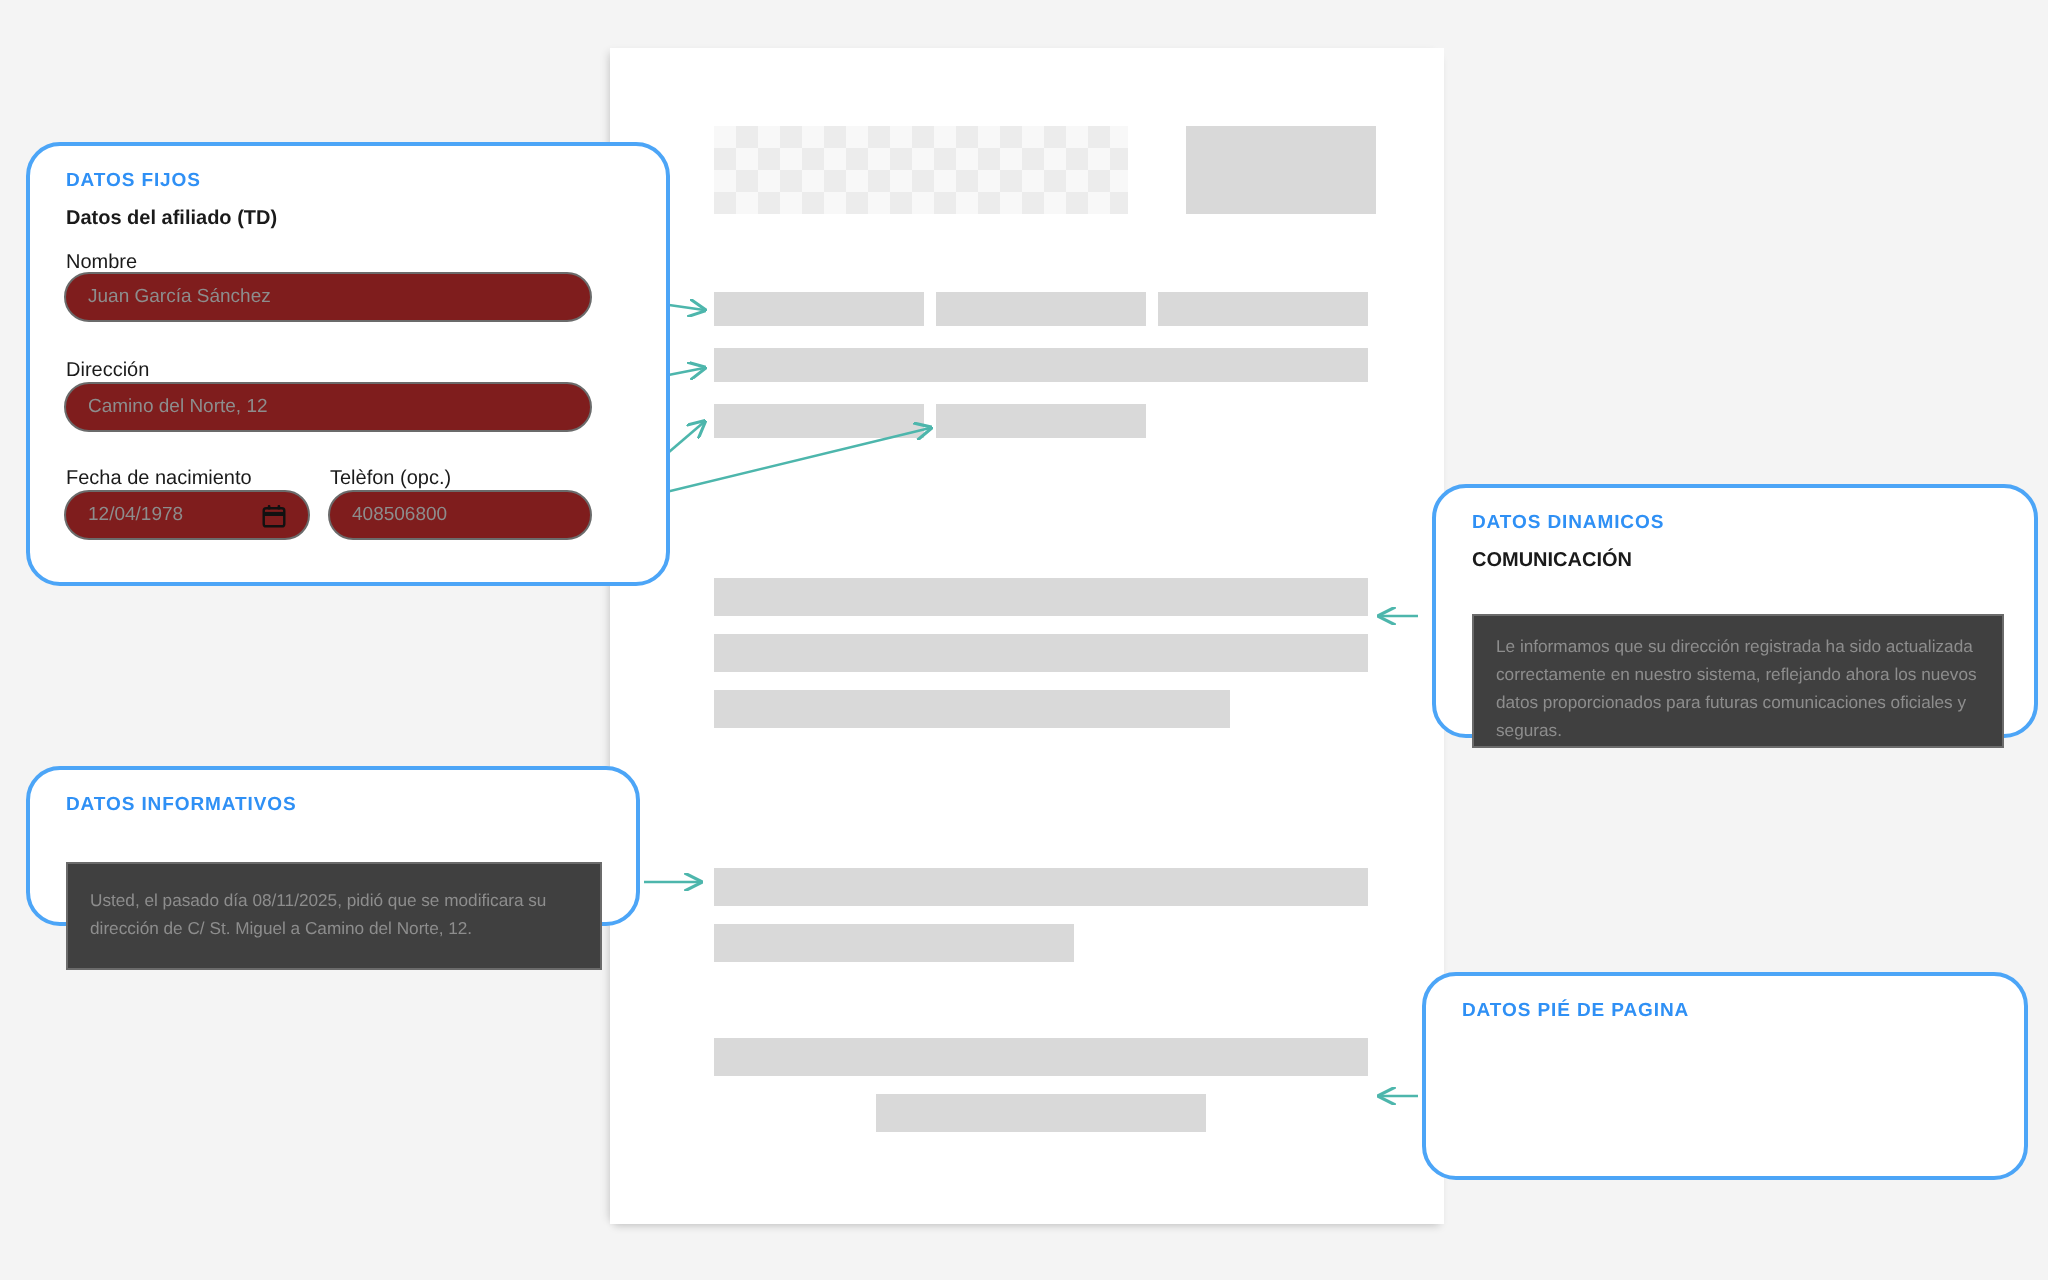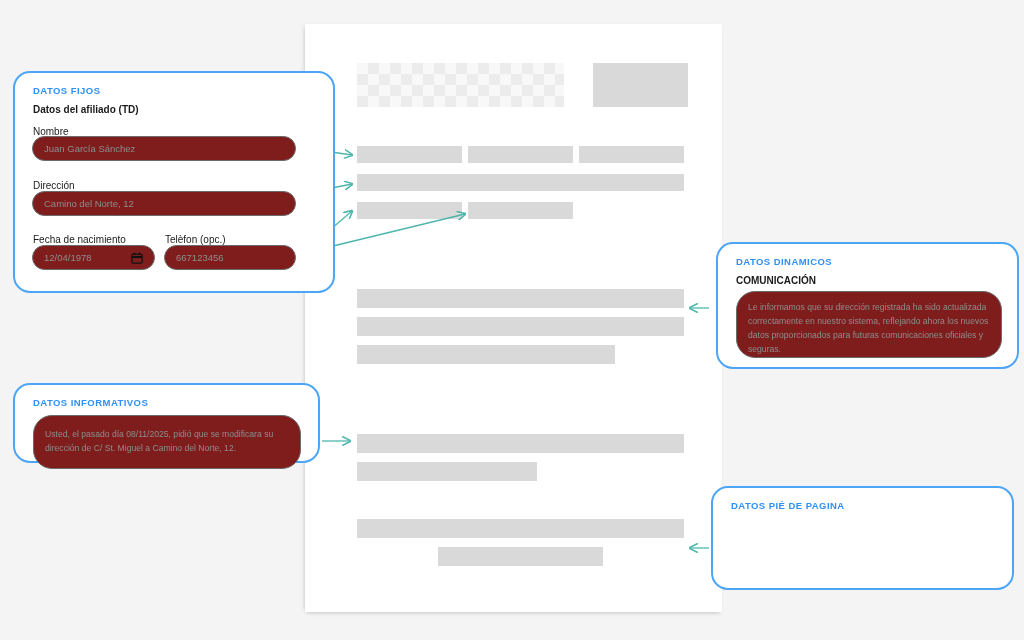--- a/index.html
+++ b/index.html
@@ -80,26 +80,27 @@
     font-family: "Liberation Sans", sans-serif;
     padding: 0 11px;
     display: flex;
     align-items: center;
     position: relative;
   }
   .pill-input .val { flex: 1; }
   .text-area-box {
     box-sizing: border-box;
     border: 1.3px solid #6b6b6b;
-    border-radius: 19px;
-    background: #7f1d1d;
+    border-radius: 0;
+    background: #404040;
     color: #8d8d8d;
     font-size: 8.6px;
     line-height: 1.62;
     padding: 9px 11px;
+    margin-top: 16px;
   }
 
   
   #card-datos-fijos { left: 13px; top: 71px; width: 322px; height: 222px; }
   #card-datos-dinamicos { left: 716px; top: 242px; width: 303px; height: 127px; }
   #card-datos-informativos { left: 13px; top: 383px; width: 307px; height: 80px; }
   #card-datos-pie { left: 711px; top: 486px; width: 303px; height: 104px; }
 
   .cal-icon { width: 12px; height: 12px; flex: none; }
 
@@ -184,21 +185,21 @@
         <rect x="1" y="4.6" width="12" height="2.4" fill="#111"></rect>
         <rect x="3.4" y="0.6" width="1.5" height="2.6" rx="0.6" fill="#111"></rect>
         <rect x="9.1" y="0.6" width="1.5" height="2.6" rx="0.6" fill="#111"></rect>
       </svg>
     </div>
   </div>
 
   <div class="field-label" style="position:absolute; left:150px; top:161px;">Telèfon (opc.)</div>
   <div style="position:absolute; left:149px; top:172px; width:132px;">
     <div class="pill-input">
-      <span class="val">667123456</span>
+      <span class="val">408506800</span>
     </div>
   </div>
 </div>
 
 <div class="anno-card" id="card-datos-dinamicos">
   <div class="anno-title" style="position:absolute; left:18px; top:12px;">DATOS DINAMICOS</div>
   <div class="sub-title" style="position:absolute; left:18px; top:31px;">COMUNICACIÓN</div>
   <div class="text-area-box" style="position:absolute; left:18px; top:47px; width:266px; height:67px;">Le informamos que su dirección registrada ha sido actualizada correctamente en nuestro sistema, reflejando ahora los nuevos datos proporcionados para futuras comunicaciones oficiales y seguras.</div>
 </div>
 

